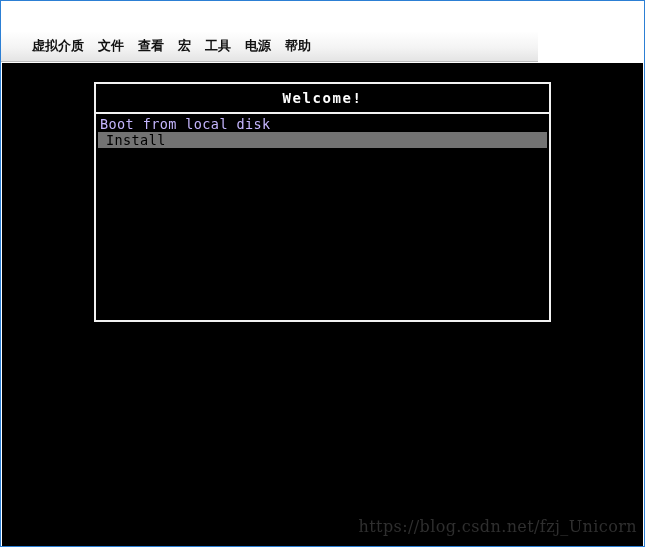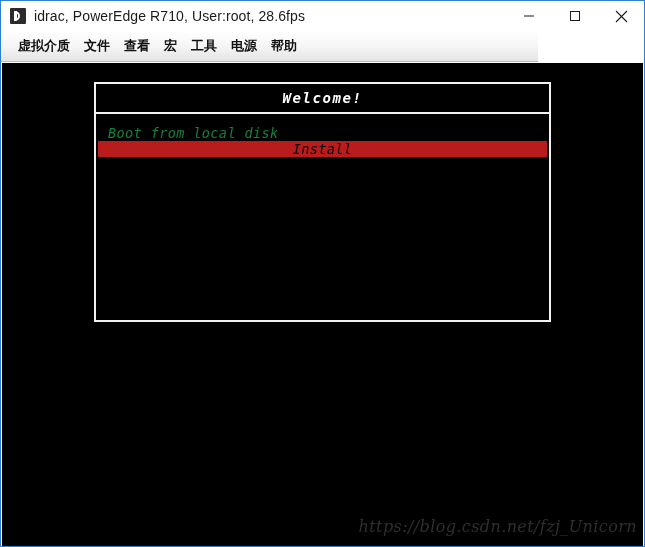--- a/index.html
+++ b/index.html
@@ -84,41 +84,40 @@
     position: absolute;
     left: 0;
     top: 30px;
     width: 537px;
     height: 31px;
     background: linear-gradient(to bottom, #ffffff 0%, #f4f4f4 55%, #e4e4e4 100%);
     border-bottom: 1px solid #bcbcbc;
     box-sizing: border-box;
     display: flex;
     align-items: center;
-    padding-left: 10px;
+    padding-left: 24px;
   }
   .menu-item {
     font-size: 13px;
     font-weight: bold;
     color: #111111;
     padding: 2px 7px;
     white-space: nowrap;
     cursor: default;
   }
 
   
   #console-screen {
     position: absolute;
     left: 1px;
     top: 62px;
     width: 641px;
     height: 483px;
     background: #000000;
     overflow: hidden;
-    font-style: italic;
   }
 
   
   #boot-dialog {
     position: absolute;
     left: 92px;
     top: 19px;
     width: 457px;
     height: 240px;
     box-sizing: border-box;
@@ -141,32 +140,30 @@
   }
   #boot-menu-list {
     padding-top: 2px;
   }
   .boot-menu-entry {
     height: 16px;
     line-height: 16px;
     font-family: "DejaVu Sans Mono", "Liberation Mono", monospace;
     font-size: 13.5px;
     letter-spacing: 0.4px;
-    color: #15803d;
-    padding-left: 12px;
+    color: #c4b5fd;
+    padding-left: 4px;
     white-space: pre;
     cursor: default;
-    margin-top: 9px;
   }
   .boot-menu-entry.selected {
-    background: #b91c1c;
+    background: #737373;
     color: #000000;
     margin: 0 2px;
-    padding-left: 0;
-    text-align: center;
+    padding-left: 8px;
   }
 
   
   #hint-row {
     position: absolute;
     left: 0;
     top: 375px;
     width: 641px;
     display: flex;
     justify-content: center;
@@ -192,43 +189,20 @@
     letter-spacing: 0.4px;
     white-space: nowrap;
     margin-left: 12px;
   }
 </style>
 </head>
 <body>
 
 <div id="app-window">
 
-  <div id="title-bar">
-    <div id="app-icon"></div>
-    <div id="title-text">idrac, PowerEdge R710, User:root, 28.6fps</div>
-
-    <div id="window-controls">
-      <button class="win-btn">
-        <svg width="12" height="12" viewBox="0 0 12 12">
-          <line x1="1" y1="6" x2="11" y2="6" stroke="#1a1a1a" stroke-width="1"></line>
-        </svg>
-      </button>
-      <button class="win-btn">
-        <svg width="12" height="12" viewBox="0 0 12 12">
-          <rect x="1.5" y="1.5" width="9" height="9" fill="none" stroke="#1a1a1a" stroke-width="1"></rect>
-        </svg>
-      </button>
-      <button class="win-btn">
-        <svg width="13" height="13" viewBox="0 0 13 13">
-          <line x1="1" y1="1" x2="12" y2="12" stroke="#1a1a1a" stroke-width="1.1"></line>
-          <line x1="12" y1="1" x2="1" y2="12" stroke="#1a1a1a" stroke-width="1.1"></line>
-        </svg>
-      </button>
-    </div>
-  </div>
 
   <div id="menu-bar">
     <div class="menu-item">虚拟介质</div>
     <div class="menu-item">文件</div>
     <div class="menu-item">查看</div>
     <div class="menu-item">宏</div>
     <div class="menu-item">工具</div>
     <div class="menu-item">电源</div>
     <div class="menu-item">帮助</div>
   </div>

